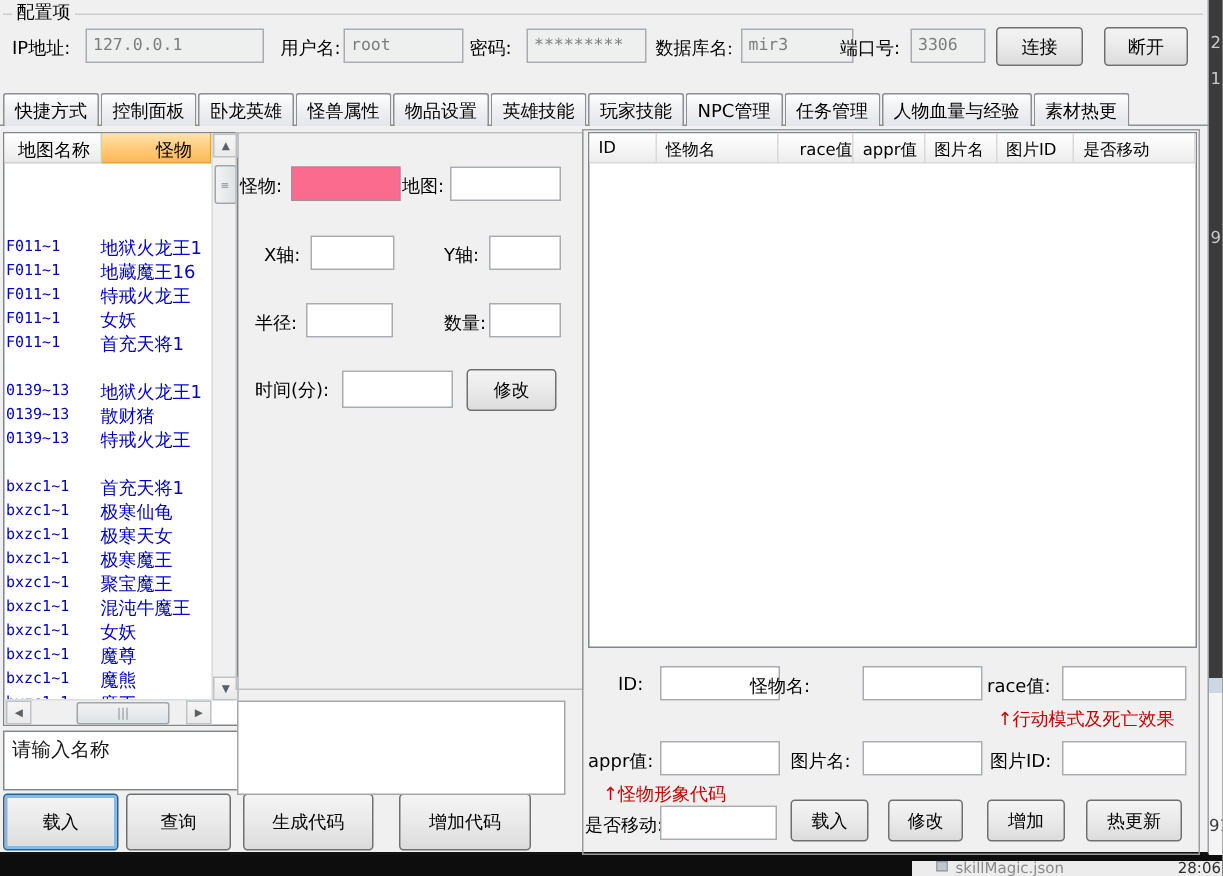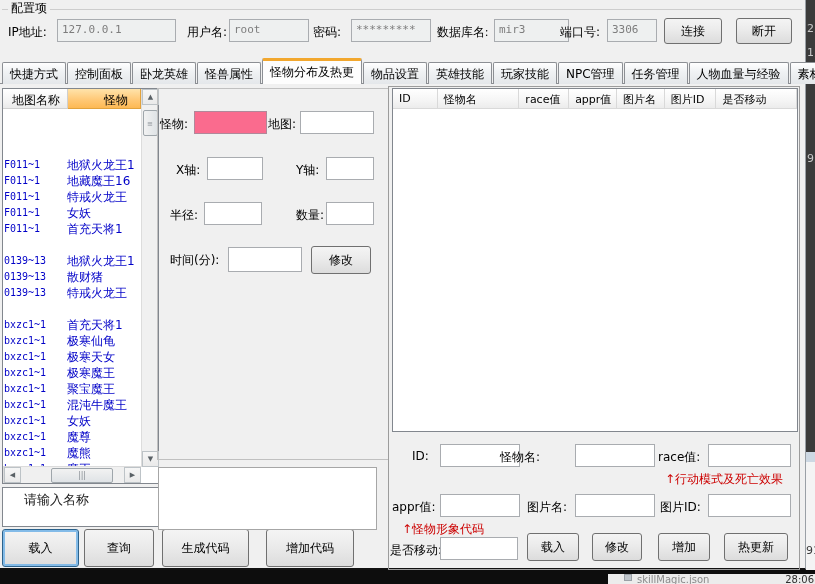--- a/index.html
+++ b/index.html
@@ -59,21 +59,21 @@
                border-radius:2px; color:#8b9196; font-size:7px; text-align:center; line-height:26px; letter-spacing:1px;}
   #vsb-down { position:absolute; bottom:0; }
   #hsb { left:0; bottom:0; width:138px; height:17px; border-top:1px solid #dcdcdc; display:flex; }
   #hsb-thumb { margin-left:30px; width:62px; height:15px; margin-top:1px;
                background:linear-gradient(#f2f2f2,#dfe3e6); border:1px solid #9fa6ab; border-radius:2px;
                color:#8b9196; font-size:8px; text-align:center; line-height:13px; }
   #hsb .spacer { flex:1; }
 
   
   #name-input { left:2px; top:487px; width:157px; height:40px; background:#fff;
-                border:1px solid #82878e; padding:3px 21px; font-size:13px; color:#1a1a1a; }
+                border:1px solid #82878e; padding:3px 5px; font-size:13px; color:#1a1a1a; }
   .bl-btn { top:529px; height:38px; }
   #load-btn-left { left:2px; width:77px; border:1px solid #2c628b;
                    box-shadow:inset 0 0 0 2px #83bbe8; }
   #query-btn { left:84px; width:70px; }
   #gencode-btn { left:162px; width:87px; }
   #addcode-btn { left:266px; width:88px; }
 
   
   #mid-panel { left:157px; top:88px; width:232px; height:372px; border:1px solid #c0c0c0; }
   .frm-label { white-space:nowrap; }
@@ -125,21 +125,20 @@
       <div class="abs cfg-input" style="left: 607px; width: 50px;">3306</div>
     </div>
   <div id="connect-btn" class="abs win-btn">连接</div>
   <div id="disconnect-btn" class="abs win-btn">断开</div>
 
   <div id="tabs" class="abs">
       <div class="tab">快捷方式</div>
       <div class="tab">控制面板</div>
       <div class="tab">卧龙英雄</div>
       <div class="tab">怪兽属性</div>
-      <div class="tab selected">怪物分布及热更</div>
       <div class="tab">物品设置</div>
       <div class="tab">英雄技能</div>
       <div class="tab">玩家技能</div>
       <div class="tab">NPC管理</div>
       <div class="tab">任务管理</div>
       <div class="tab">人物血量与经验</div>
       <div class="tab">素材热更</div>
     </div>
   <div id="tab-line" class="abs"></div>
 
@@ -282,21 +281,21 @@
   <div class="abs txt" style="left:228px;top:247px;width:74px;height:25px"></div>
   <div id="modify-btn-mid" class="abs win-btn">修改</div>
 
   <div id="code-box" class="abs"></div>
 
   <div id="right-panel" class="abs"></div>
   <div id="mtable" class="abs">
     <div id="mtable-header">
         <div class="th" style="width: 45px;">ID</div>
         <div class="th" style="width: 82px;">怪物名</div>
-        <div class="th" style="width: 50px;">race值</div>
+        <div class="th" style="width: 50px; text-align: right;">race值</div>
         <div class="th" style="width: 48px;">appr值</div>
         <div class="th" style="width: 48px;">图片名</div>
         <div class="th" style="width: 52px;">图片ID</div>
         <div class="th" style="width: 81px;">是否移动</div>
       </div>
   </div>
 
   <span class="abs frm-label" style="left:412px;top:449px">ID:</span>
   <div class="abs txt" style="left:440px;top:444px;width:80px"></div>
   <span class="abs frm-label" style="left:500px;top:449px">怪物名:</span>

